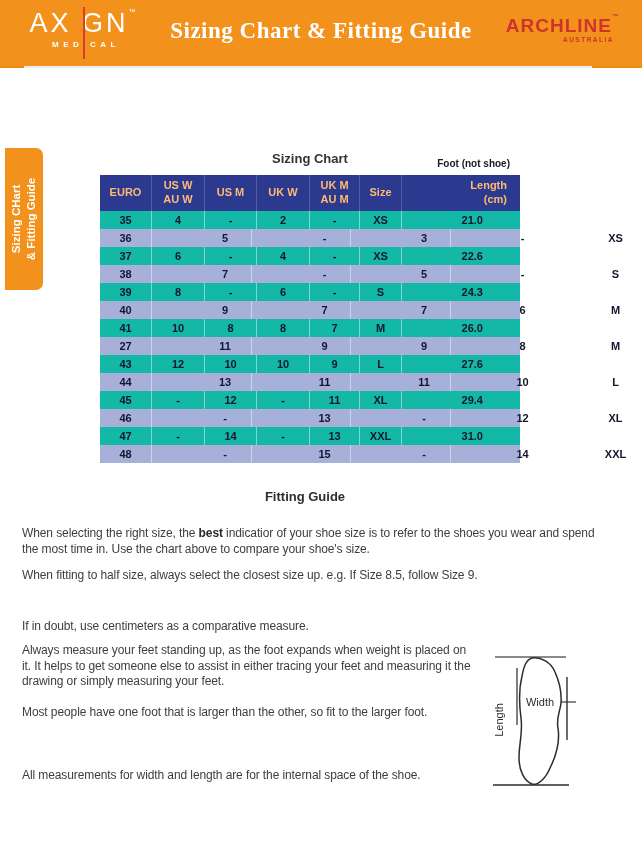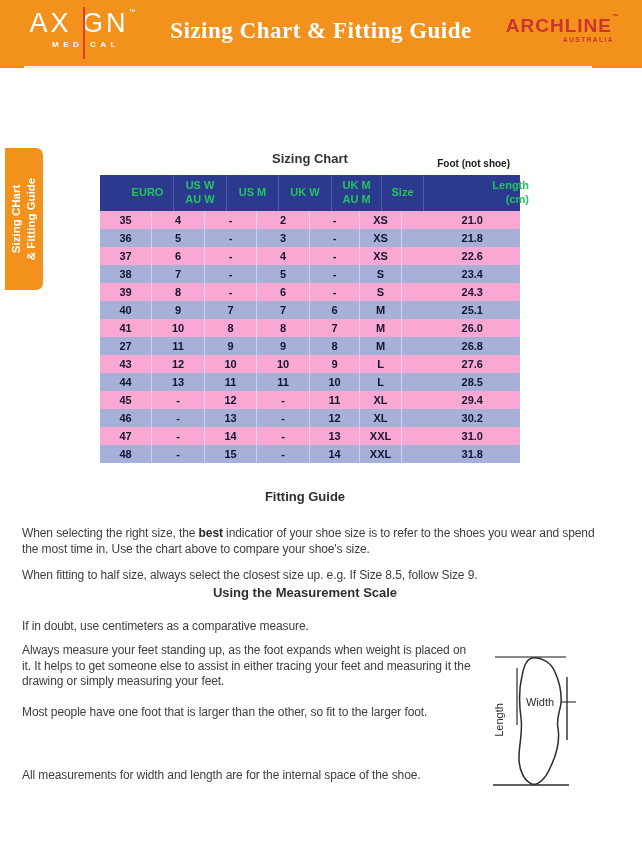--- a/index.html
+++ b/index.html
@@ -29,29 +29,29 @@
   .side-tab-text{transform:rotate(-90deg);white-space:nowrap;color:#fff;font-weight:700;
     font-size:11.5px;line-height:1.3;text-align:center;}
 
   
   .chart-title{position:absolute;left:100px;top:151px;width:420px;text-align:center;
     font-size:13px;font-weight:700;color:#333;}
   .foot-note{position:absolute;left:330px;top:158px;width:180px;text-align:right;
     font-size:10px;font-weight:700;color:#1a1a1a;}
   .sizing-table{position:absolute;left:100px;top:175px;width:420px;}
   .trow{display:grid;grid-template-columns:52px 53px 52px 53px 50px 42px 118px;}
-  .thead{background:#2B3A8F;color:#22c55e;padding-left:22px;}
+  .thead{background:#2B3A8F;color:#fdba74;}
   .th{min-height:36px;display:flex;flex-direction:column;align-items:center;justify-content:center;
       font-size:11px;font-weight:700;line-height:1.25;border-right:1px solid rgba(255,255,255,.18);}
   .th:last-child{border-right:none;align-items:flex-end;padding-right:13px;box-sizing:border-box;}
   .td{height:18px;display:flex;align-items:center;justify-content:center;
       font-size:11px;font-weight:700;color:#15152e;border-right:1px solid rgba(255,255,255,.45);}
   .td:last-child{border-right:none;justify-content:flex-end;padding-right:37px;box-sizing:border-box;}
-  .row-a{background:#f9a8d4;}
-  .row-b{background:#A7B0D9;}
+  .row-a{background:#14b8a6;}
+  .row-b{background:#A7B0D9;gap:47px;}
 
   
   .h2{position:absolute;width:610px;left:0;text-align:center;font-size:13px;font-weight:700;color:#2e2e2e;}
   .para{position:absolute;left:22px;font-size:12px;color:#3d3d3d;line-height:15.5px;letter-spacing:-0.1px;}
   .para b{color:#2b2b2b;}
 
   
   .foot-diagram{position:absolute;left:488px;top:648px;}
 </style>
 </head>
@@ -240,21 +240,20 @@
         </div>
       </div>
   </div>
 
   <div class="h2" style="top:489px;">Fitting Guide</div>
 
   <p class="para" style="top:514px;width:578px;"><span>When selecting the right size, the </span><b>best</b><span> indicatior of your shoe size is to refer to the shoes you wear and spend the most time in. Use the chart above to compare your shoe's size.</span></p>
 
   <p class="para" style="top:556px;width:590px;">When fitting to half size, always select the closest size up. e.g. If Size 8.5, follow Size 9.</p>
 
-  <div class="h2" style="top:585px;">Using the Measurement Scale</div>
 
   <p class="para" style="top:607px;width:560px;">If in doubt, use centimeters as a comparative measure.</p>
   <p class="para" style="top:631px;width:452px;">Always measure your feet standing up, as the foot expands when weight is placed on it. It helps to get someone else to assist in either tracing your feet and measuring it the drawing or simply measuring your feet.</p>
   <p class="para" style="top:756px;width:470px;">All measurements for width and length are for the internal space of the shoe.</p>
   <p class="para" style="top:693px;width:470px;">Most people have one foot that is larger than the other, so fit to the larger foot.</p>
 
   <svg class="foot-diagram" width="152" height="150" viewBox="0 0 152 150">
 
     <line x1="7" y1="9" x2="78" y2="9" stroke="#8a8a8a" stroke-width="2.2"></line>
 

